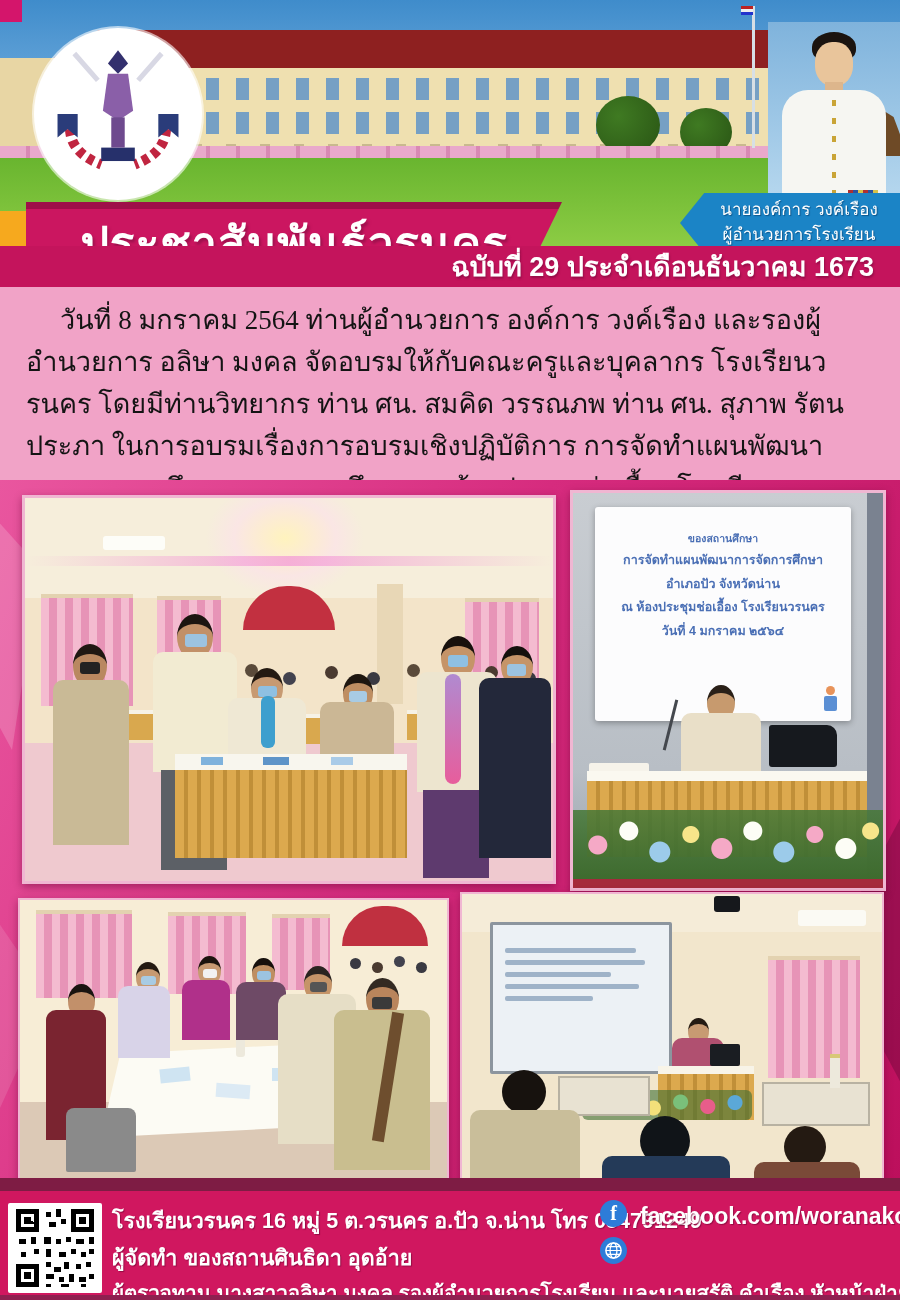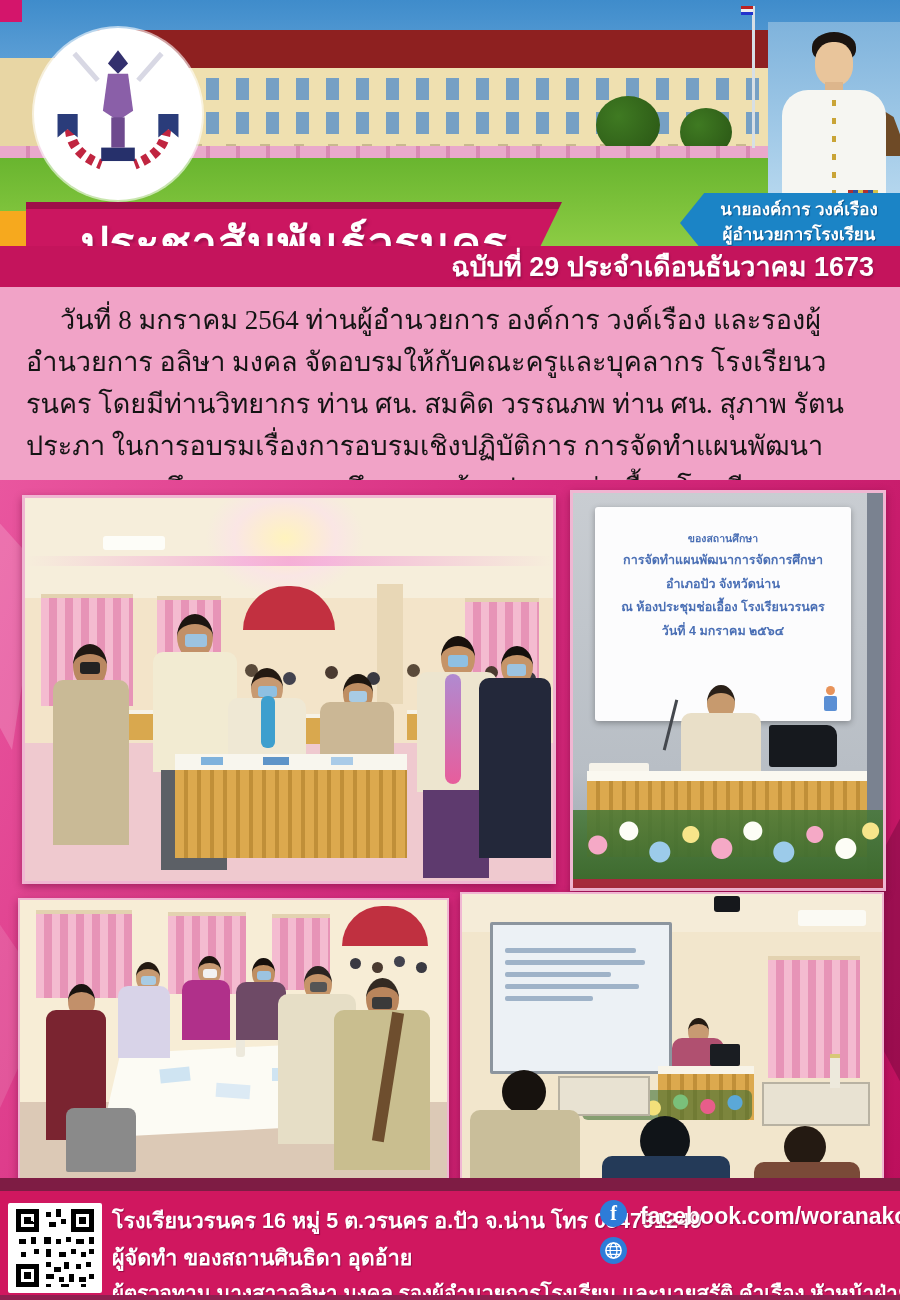--- a/index.html
+++ b/index.html
@@ -25,21 +25,21 @@
   .d-hair{position:absolute;left:44px;top:10px;width:44px;height:30px;border-radius:50% 50% 40% 40%;background:#1B1410;}
   .d-face{position:absolute;left:47px;top:20px;width:38px;height:44px;border-radius:45%;background:#E9C59B;}
   .d-neck{position:absolute;left:57px;top:60px;width:18px;height:12px;background:#DDB68C;}
   .d-suit{position:absolute;left:14px;top:68px;width:104px;height:140px;background:#F6F6F2;border-radius:26px 26px 0 0;}
   .d-btn{position:absolute;left:64px;top:78px;width:4px;height:120px;background:repeating-linear-gradient(#C9A437 0 6px,#F6F6F2 6px 18px);}
   .d-medal{position:absolute;left:80px;top:168px;width:30px;height:14px;background:repeating-linear-gradient(90deg,#B03030 0 5px,#2C52A0 5px 10px,#D8C24A 10px 15px);}
   
   .badge{position:absolute;right:0;top:193px;width:220px;height:60px;background:#1B84C6;
          clip-path:polygon(11% 0,100% 0,100% 100%,11% 100%,0 50%);
          display:flex;flex-direction:column;justify-content:center;align-items:center;padding-left:18px;box-sizing:border-box;}
-  .badge div{color:#FFF;font-size:17px;font-weight:bold;line-height:1.45;text-shadow:1px 1px 1px rgba(0,40,80,.5);}
+  .badge div{color:#FFF;font-size:17px;font-weight:normal;line-height:1.45;text-shadow:1px 1px 1px rgba(0,40,80,.5);}
   
   .yellow-arrow{position:absolute;left:0;top:211px;width:192px;height:62px;background:#F6A91E;
                 clip-path:polygon(0 0,55% 0,100% 50%,55% 100%,0 100%);}
   .ribbon{position:absolute;left:26px;top:202px;width:536px;height:77px;
           background:linear-gradient(#9E1049 0 7px,#CB1660 7px);
           clip-path:polygon(0 0,100% 0,93% 100%,0 100%);
           display:flex;align-items:center;justify-content:center;}
   .ribbon .t{color:#FFF;font-size:45px;font-weight:bold;letter-spacing:1px;padding-top:4px;
              text-shadow:2px 3px 3px rgba(140,15,70,.75);}
   .edition-band{position:absolute;left:0;top:246px;width:900px;height:41px;background:#C4145C;

